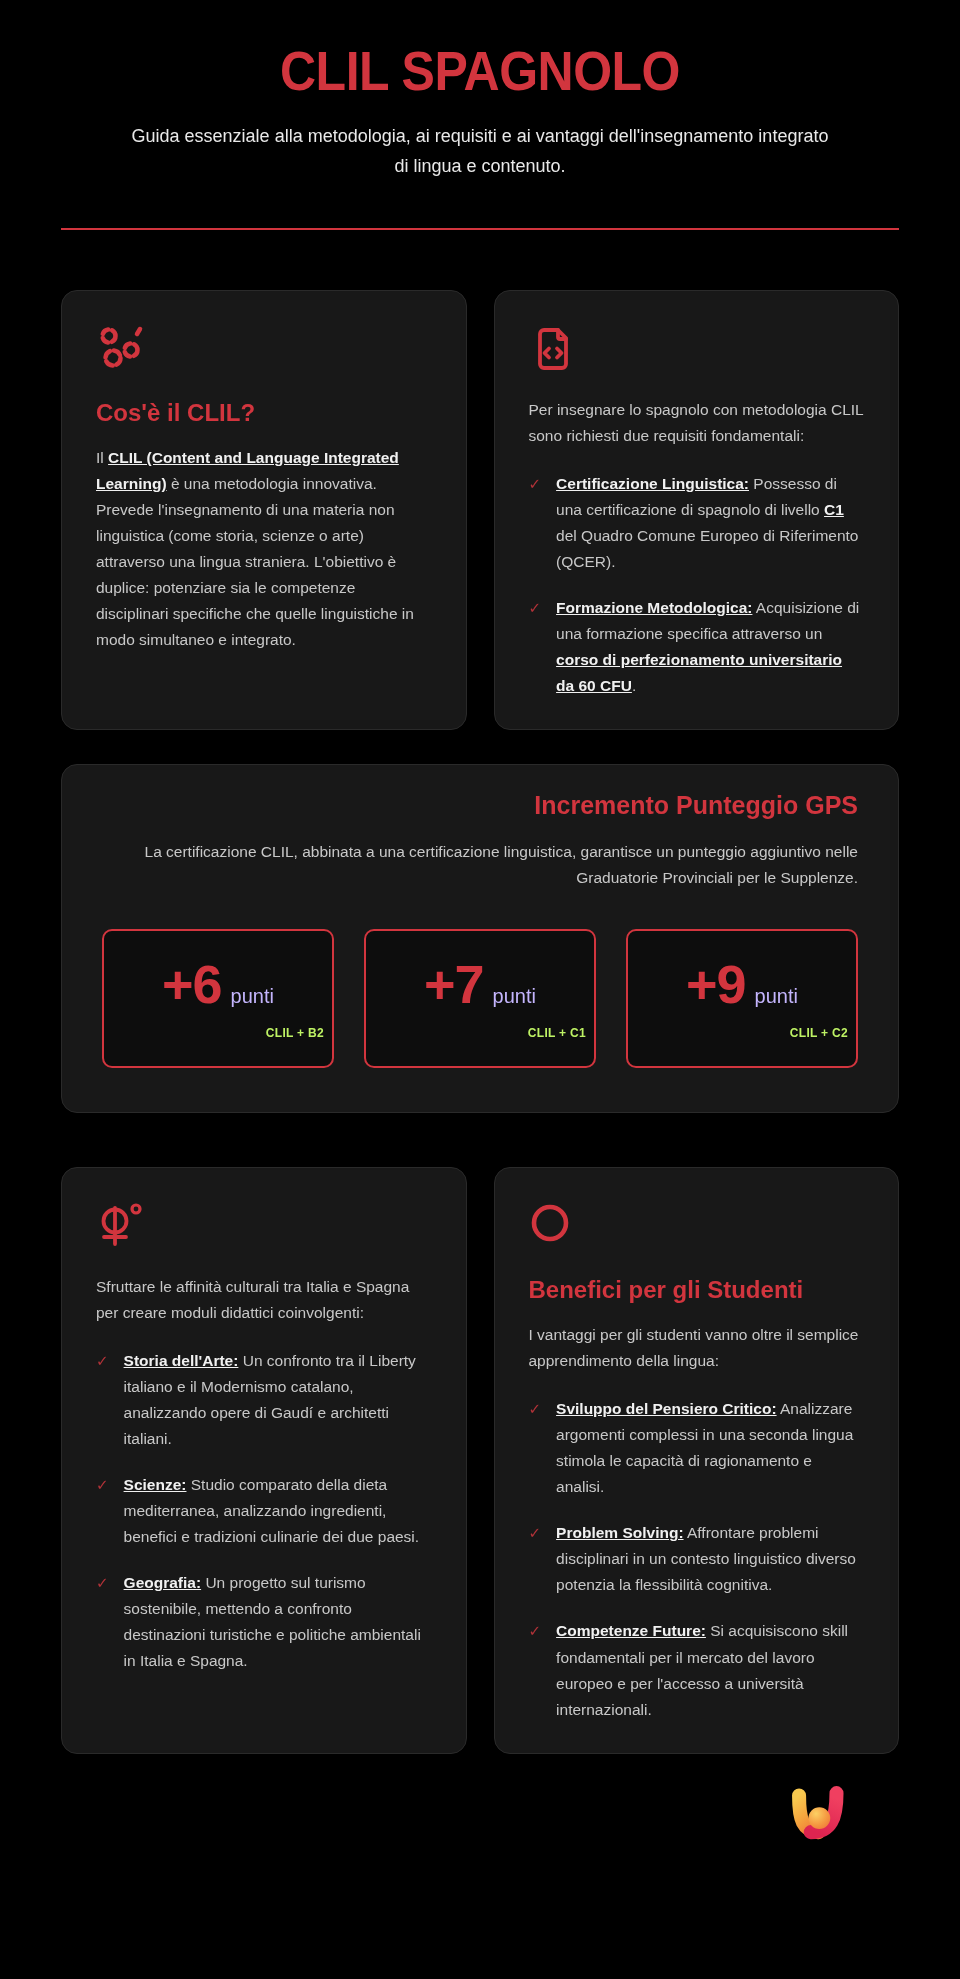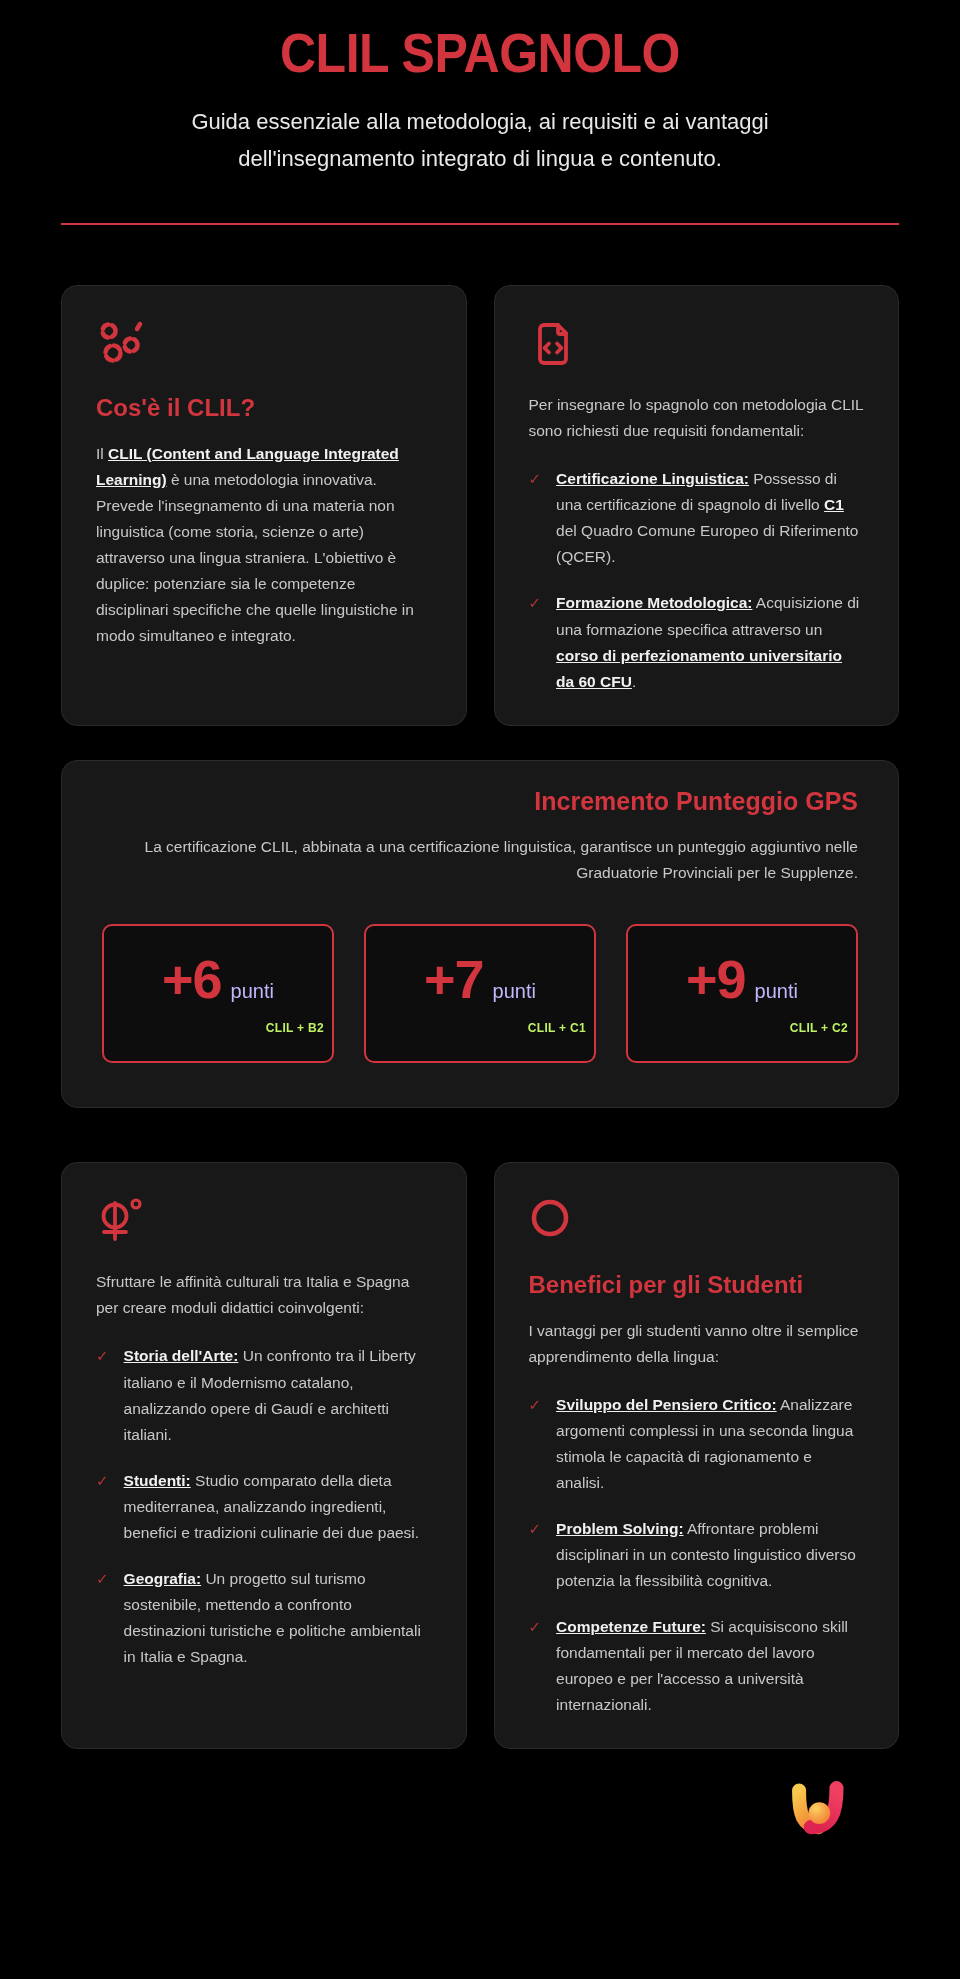--- a/index.html
+++ b/index.html
@@ -9,26 +9,26 @@
   }
   *{box-sizing:border-box;margin:0;padding:0;}
   html,body{background:var(--background);}
   body{
     width:960px;min-height:1979px;margin:0 auto;
     font-family:"Liberation Sans","DejaVu Sans",sans-serif;
     color:var(--body-text);
   }
   .page{width:960px;padding:0 61px;}
   
-  header{padding-top:24px;text-align:center;}
+  header{padding-top:42px;text-align:center;}
   h1{
     color:var(--accent);font-size:50px;font-weight:800;letter-spacing:-.5px;
     transform:scaleY(1.12);transform-origin:center top;line-height:1.05;
   }
-  .subtitle{margin:26px auto 0;max-width:700px;font-size:22px;line-height:1.7;color:#e9e9e9;}
+  .subtitle{margin:26px auto 0;max-width:700px;font-size:18px;line-height:1.7;color:#e9e9e9;}
   .divider{margin-top:46px;height:2px;background:var(--accent);}
   
   .grid{margin-top:60px;display:grid;grid-template-columns:1fr 1fr;gap:27px;}
   .row2{margin-top:54px;}
   .card{
     background:var(--card-bg);border:1px solid var(--card-border);
     border-radius:16px;padding:34px 34px 30px;
   }
   .icon{display:block;width:48px;height:48px;color:var(--accent);margin-bottom:24px;}
   .card h2{color:var(--accent);font-size:24px;font-weight:700;line-height:1.35;margin-bottom:16px;}
@@ -140,21 +140,21 @@
           <circle cx="40" cy="7" r="4" stroke-width="3.2"></circle>
         </svg>
         <p>Sfruttare le affinità culturali tra Italia e Spagna per creare moduli didattici coinvolgenti:</p>
         <ul>
           <li>
             <span class="check">✓</span>
             <div class="li-text"><span class="b">Storia dell'Arte:</span><span> Un confronto tra il Liberty italiano e il Modernismo catalano, analizzando opere di Gaudí e architetti italiani.</span></div>
           </li>
           <li>
             <span class="check">✓</span>
-            <div class="li-text"><span class="b">Studenti:</span><span> Studio comparato della dieta mediterranea, analizzando ingredienti, benefici e tradizioni culinarie dei due paesi.</span></div>
+            <div class="li-text"><span class="b">Scienze:</span><span> Studio comparato della dieta mediterranea, analizzando ingredienti, benefici e tradizioni culinarie dei due paesi.</span></div>
           </li>
           <li>
             <span class="check">✓</span>
             <div class="li-text"><span class="b">Geografia:</span><span> Un progetto sul turismo sostenibile, mettendo a confronto destinazioni turistiche e politiche ambientali in Italia e Spagna.</span></div>
           </li>
         </ul>
       </article>
 
       <article class="card">
         <svg class="icon" viewBox="0 0 48 48" fill="none" stroke="currentColor" stroke-width="4.6">

